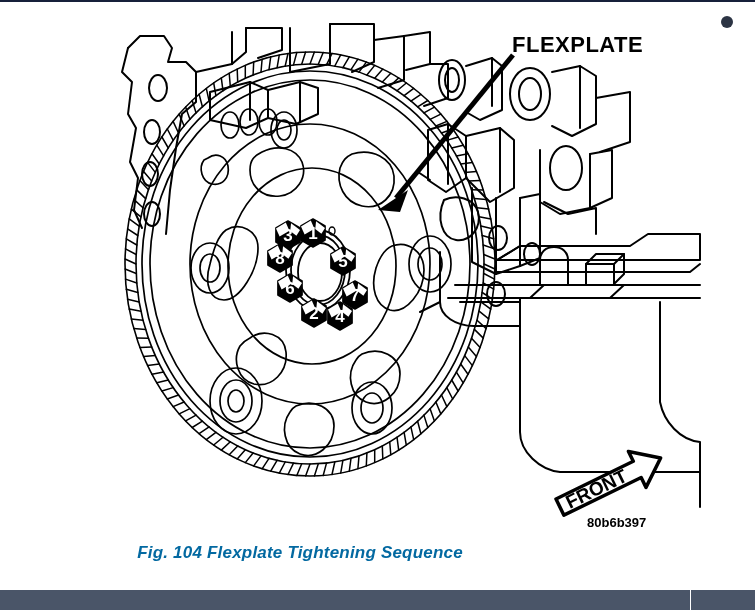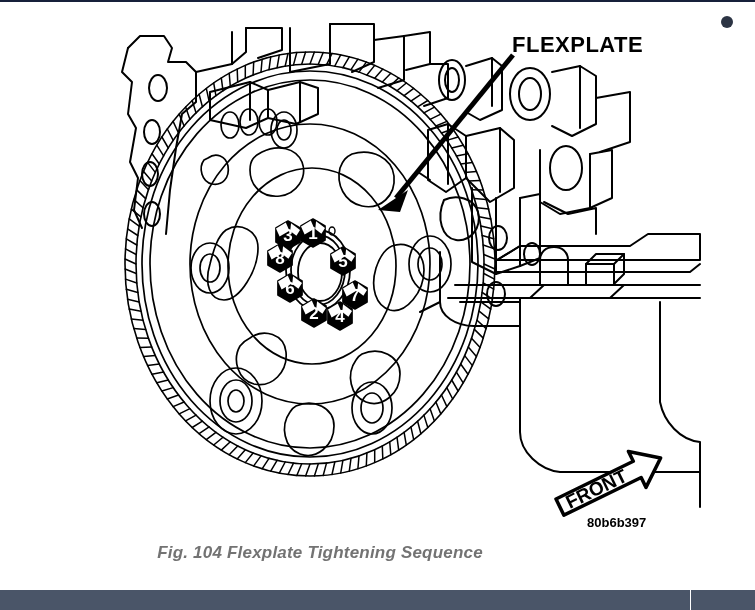--- a/index.html
+++ b/index.html
@@ -39,22 +39,21 @@
     position: absolute;
     left: 0;
     top: 543px;
     width: 600px;
     text-align: center;
     font-family: "Liberation Sans", sans-serif;
     font-weight: bold;
     font-style: italic;
     font-size: 17px;
     letter-spacing: 0.2px;
-    color: #737373;
-    margin-left: 20px;
+    color: #0369a1;
   }
 
   .bottom-bar {
     position: absolute;
     left: 0;
     top: 590px;
     width: 755px;
     height: 20px;
     background: #4a5568;
   }

